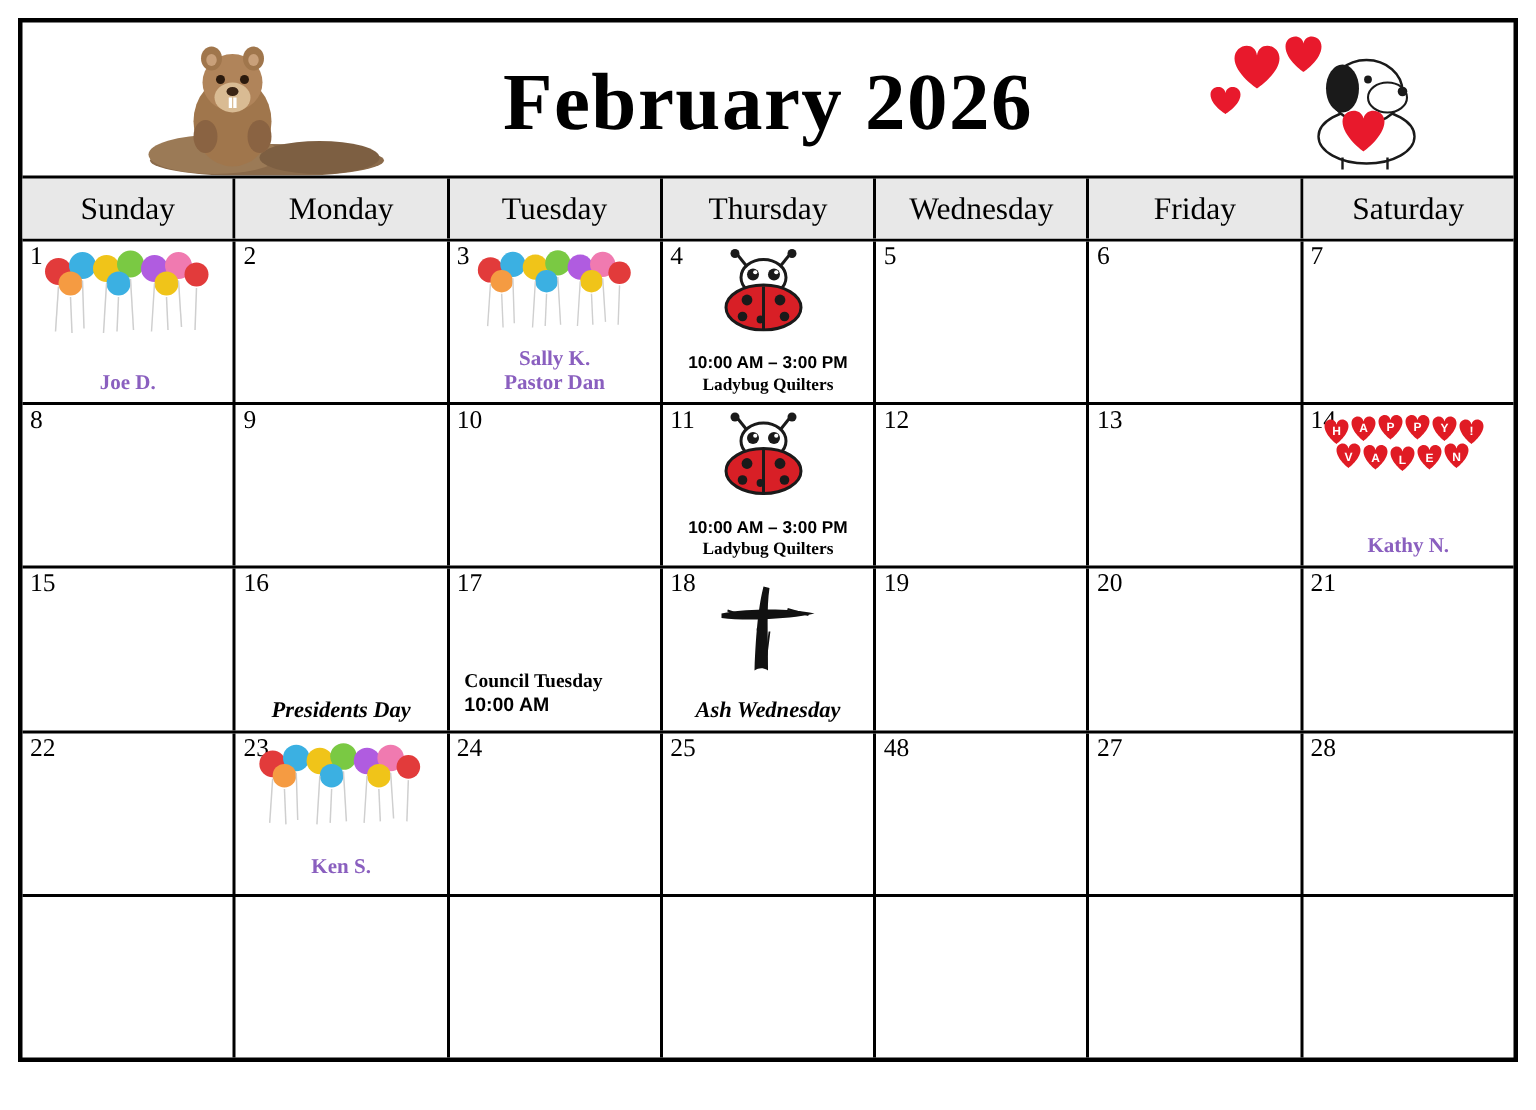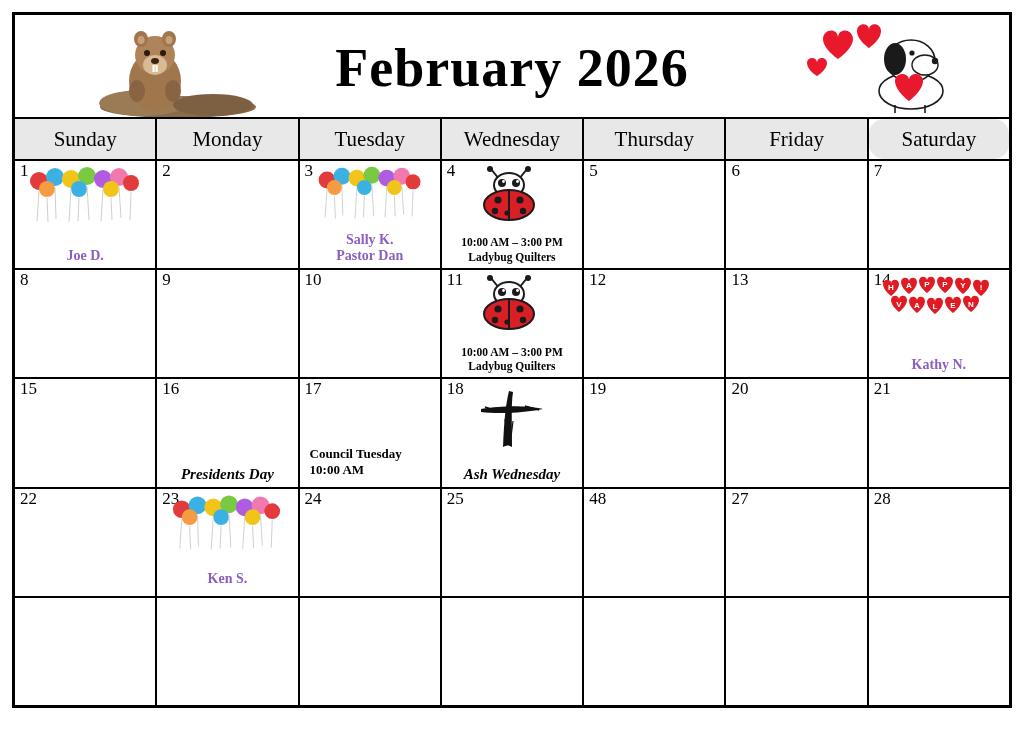--- a/index.html
+++ b/index.html
@@ -79,21 +79,21 @@
     flex: 1 1 0;
     border-right: 2px solid #000;
     background: #e8e8e8;
     display: flex;
     align-items: center;
     justify-content: center;
     font-size: 21px;
     font-family: "Liberation Serif", serif;
     color: #000000;
   }
-  .dow:last-child { border-right: none; border-radius: 15px; }
+  .dow:last-child { border-right: none; }
 
   
   .weeks {
     flex: 1 1 auto;
     display: flex;
     flex-direction: column;
   }
   .week {
     flex: 1 1 0;
     display: flex;
@@ -131,21 +131,21 @@
     box-sizing: border-box;
   }
   .name-label {
     font-family: "Liberation Serif", serif;
     font-size: 14px;
     font-weight: bold;
     color: #8a5fbf;
     line-height: 1.15;
   }
   .event-time {
-    font-family: Liberation Serif, serif;
+    font-family: Liberation Sans, sans-serif;
     font-size: 11.5px;
     font-weight: bold;
     color: #000;
     text-align: center;
     line-height: 1.25;
   }
   .event-text {
     font-family: "Liberation Serif", serif;
     font-size: 11.5px;
     font-weight: bold;
@@ -222,22 +222,22 @@
         <path d="M96 62 C96 54, 108 52, 110 60 C112 52, 124 54, 124 62 C124 72, 110 82, 110 82 C110 82, 96 72, 96 62 Z" fill="#e8192c"></path>
         <line x1="96" y1="86" x2="96" y2="94" stroke="#1a1a1a" stroke-width="1.6"></line>
         <line x1="126" y1="86" x2="126" y2="94" stroke="#1a1a1a" stroke-width="1.6"></line>
       </svg>
     </div>
 
     <div class="dow-row">
       <div class="dow">Sunday</div>
       <div class="dow">Monday</div>
       <div class="dow">Tuesday</div>
+      <div class="dow">Thursday</div>
       <div class="dow">Wednesday</div>
-      <div class="dow">Thursday</div>
       <div class="dow">Friday</div>
       <div class="dow">Saturday</div>
     </div>
 
     <div class="weeks">
 
       <div class="week">
         <div class="cell">
           <span class="daynum">1</span>
           <div class="cell-content">

